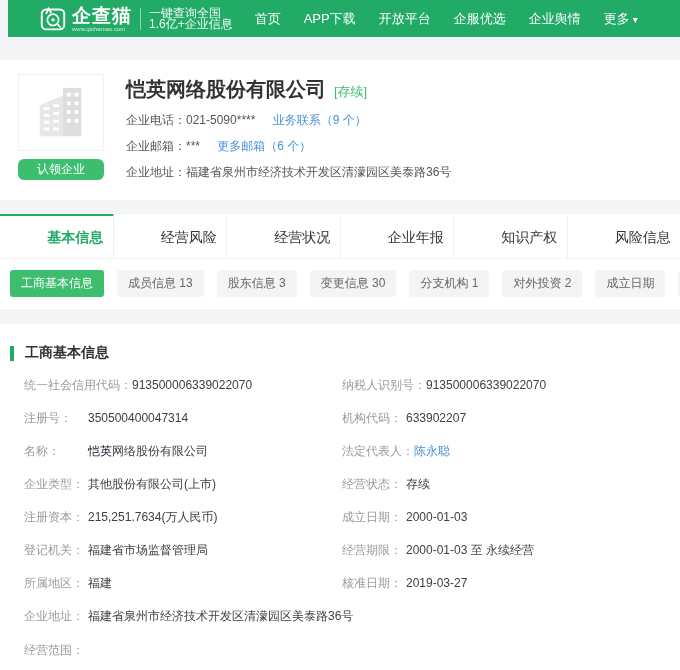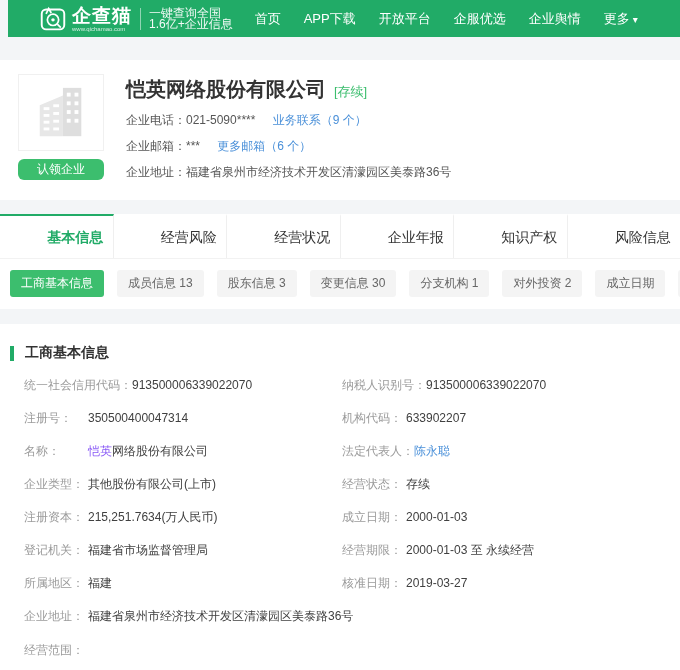--- a/index.html
+++ b/index.html
@@ -66,21 +66,21 @@
   .detail-card { background:#fff; margin-top:15px; padding:20px 20px 16px 10px; min-height:362px; }
   .section-head { display:flex; align-items:center; margin-bottom:16px; }
   .green-bar { width:4px; height:15px; background:#21ab67; margin-right:11px; }
   .section-title { font-size:14px; font-weight:bold; color:#333; }
   .rows { padding-left:14px; }
   .row { display:flex; margin-bottom:18px; }
   .cell { width:50%; display:flex; font-size:12px; line-height:15px; }
   .cell.full { width:100%; }
   .cell .lab { color:#9b9b9b; min-width:64px; white-space:nowrap; flex-shrink:0; }
   .cell .val { color:#404040; }
-  .cell .val .hl { color:#8b5cf6; }
+  .cell .val .hl { color:#0f172a; }
   .cell .val.link { color:#4a90d9; cursor:pointer; }
   .scope-block { padding-left:14px; font-size:12px; }
   .scope-label { color:#9b9b9b; margin-bottom:10px; }
   .scope-text { color:#404040; line-height:22px; }
 </style>
 </head>
 <body>
 
 <div class="topbar">
   <div class="brand">

